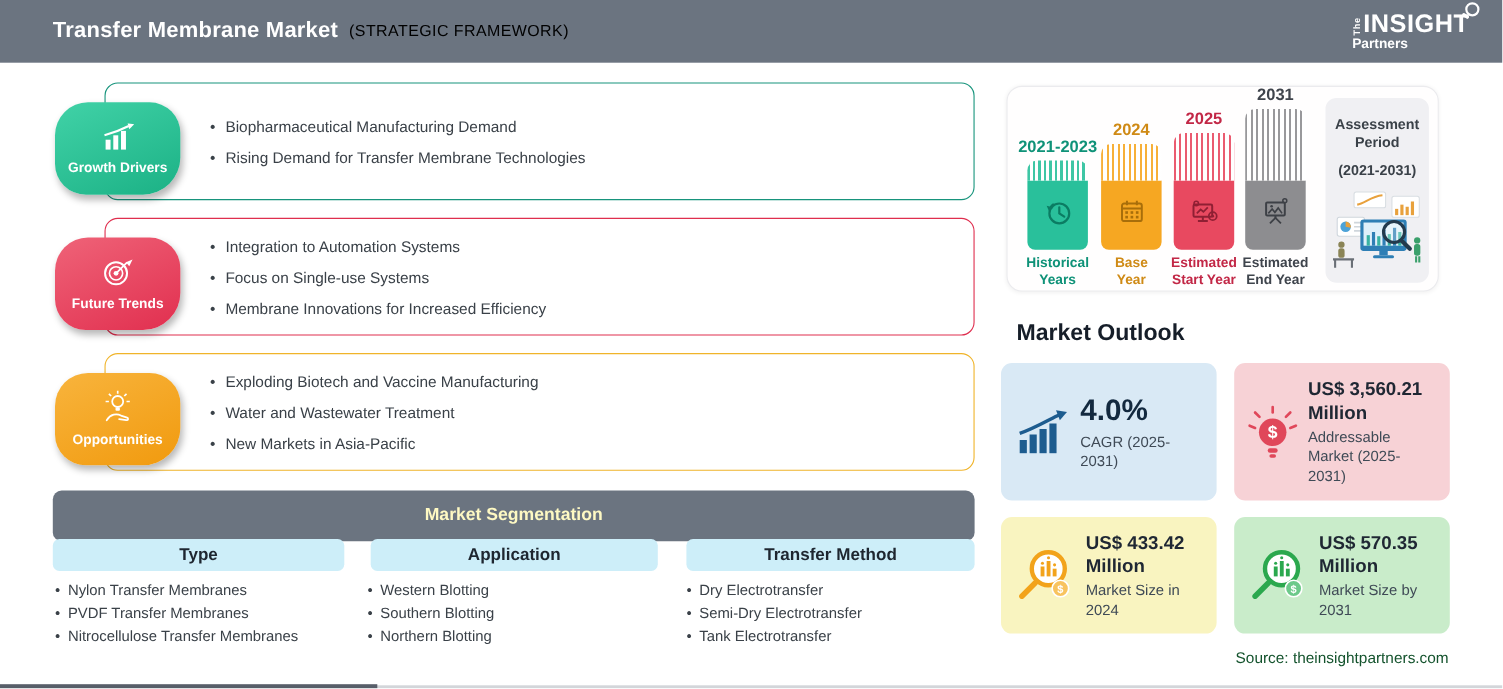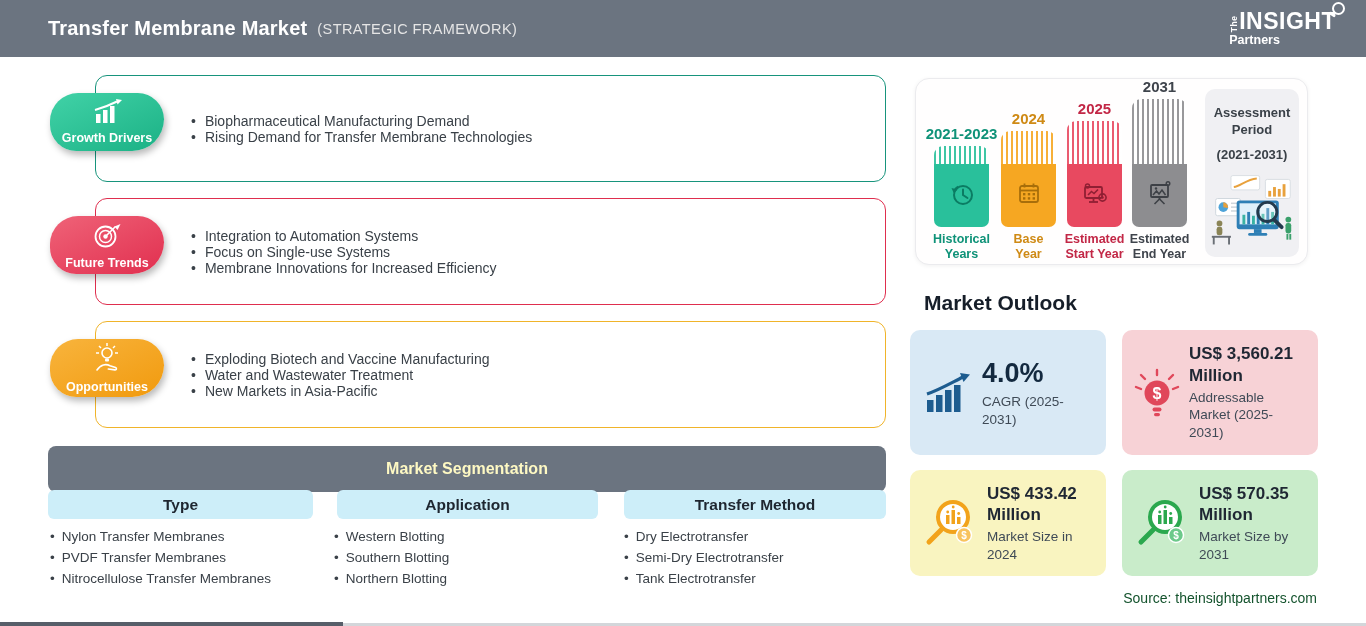--- a/index.html
+++ b/index.html
@@ -4,44 +4,44 @@
 <style>
   html,body{margin:0;padding:0;background:#ffffff;}
   *{box-sizing:border-box;}
   .canvas{position:relative;width:1366px;height:626px;background:#ffffff;overflow:hidden;
           font-family:"Liberation Sans",sans-serif;color:#3a4148;}
 
   
   .header{position:absolute;left:0;top:0;width:1366px;height:57px;background:#6b7480;
           display:flex;align-items:center;padding:0 30px 0 48px;}
   .header-title{color:#ffffff;font-size:20px;font-weight:bold;letter-spacing:.2px;}
-  .header-sub{color:#e5e5e5;font-size:14.5px;margin-left:10px;letter-spacing:.4px;}
+  .header-sub{color:#000000;font-size:14.5px;margin-left:10px;letter-spacing:.4px;}
   .logo{margin-left:auto;display:flex;flex-direction:column;line-height:1;}
   .logo-top{position:relative;display:flex;align-items:flex-end;}
   .logo-the{color:#fff;font-size:8.5px;font-weight:bold;transform:rotate(-90deg) translateX(2px);
             transform-origin:center;width:10px;letter-spacing:.5px;}
   .logo-insight{color:#fff;font-size:23px;font-weight:bold;letter-spacing:.5px;}
   .logo-lens{position:absolute;right:-9px;top:-8px;width:13px;height:13px;border:2.5px solid #fff;
              border-radius:50%;}
   .logo-lens::after{content:"";position:absolute;left:-5px;bottom:-2px;width:7px;height:2.5px;
              background:#fff;transform:rotate(35deg);border-radius:2px;}
   .logo-partners{color:#fff;font-size:12.5px;font-weight:bold;margin-top:1px;margin-right:2px;}
 
   
   .fw-box{position:absolute;left:95px;width:791px;height:107px;border:1.5px solid #999;
           border-radius:12px;background:#fff;display:flex;flex-direction:column;
           justify-content:center;padding:6px 20px 6px 95px;}
-  .fw-box ul{list-style:none;margin:0;padding:0;display:flex;flex-direction:column;row-gap:0;}
+  .fw-box ul{list-style:none;margin:0;padding:0;display:flex;flex-direction:column;row-gap:12px;}
   .fw-box li{font-size:14px;color:#3a4148;display:flex;}
   .fw-box li::before{content:"•";margin-right:9px;color:#3a4148;}
   .box-1{top:75px;}
   .box-2{top:198px;}
   .box-3{top:321px;}
 
-  .badge{position:absolute;left:50px;width:114px;height:58px;border-radius:30px 28px 34px 28px;
+  .badge{position:absolute;left:50px;width:114px;height:84px;border-radius:30px 28px 34px 28px;
          display:flex;flex-direction:column;align-items:center;justify-content:center;row-gap:2px;
          box-shadow:2px 4px 7px rgba(0,0,0,.28);z-index:3;}
   .badge-label{color:#fff;font-size:12.5px;font-weight:bold;}
   .badge-green{top:93px;background:linear-gradient(155deg,#41d2a7,#1bb185);}
   .badge-red{top:216px;background:linear-gradient(155deg,#ef6378,#e12f4f);}
   .badge-orange{top:339px;background:linear-gradient(155deg,#f8b43d,#f19a0e);}
 
   
   .seg-title{position:absolute;left:48px;top:446px;width:838px;height:46px;background:#6b7480;
              border-radius:8px;color:#fef9c3;font-size:16px;font-weight:bold;display:flex;

